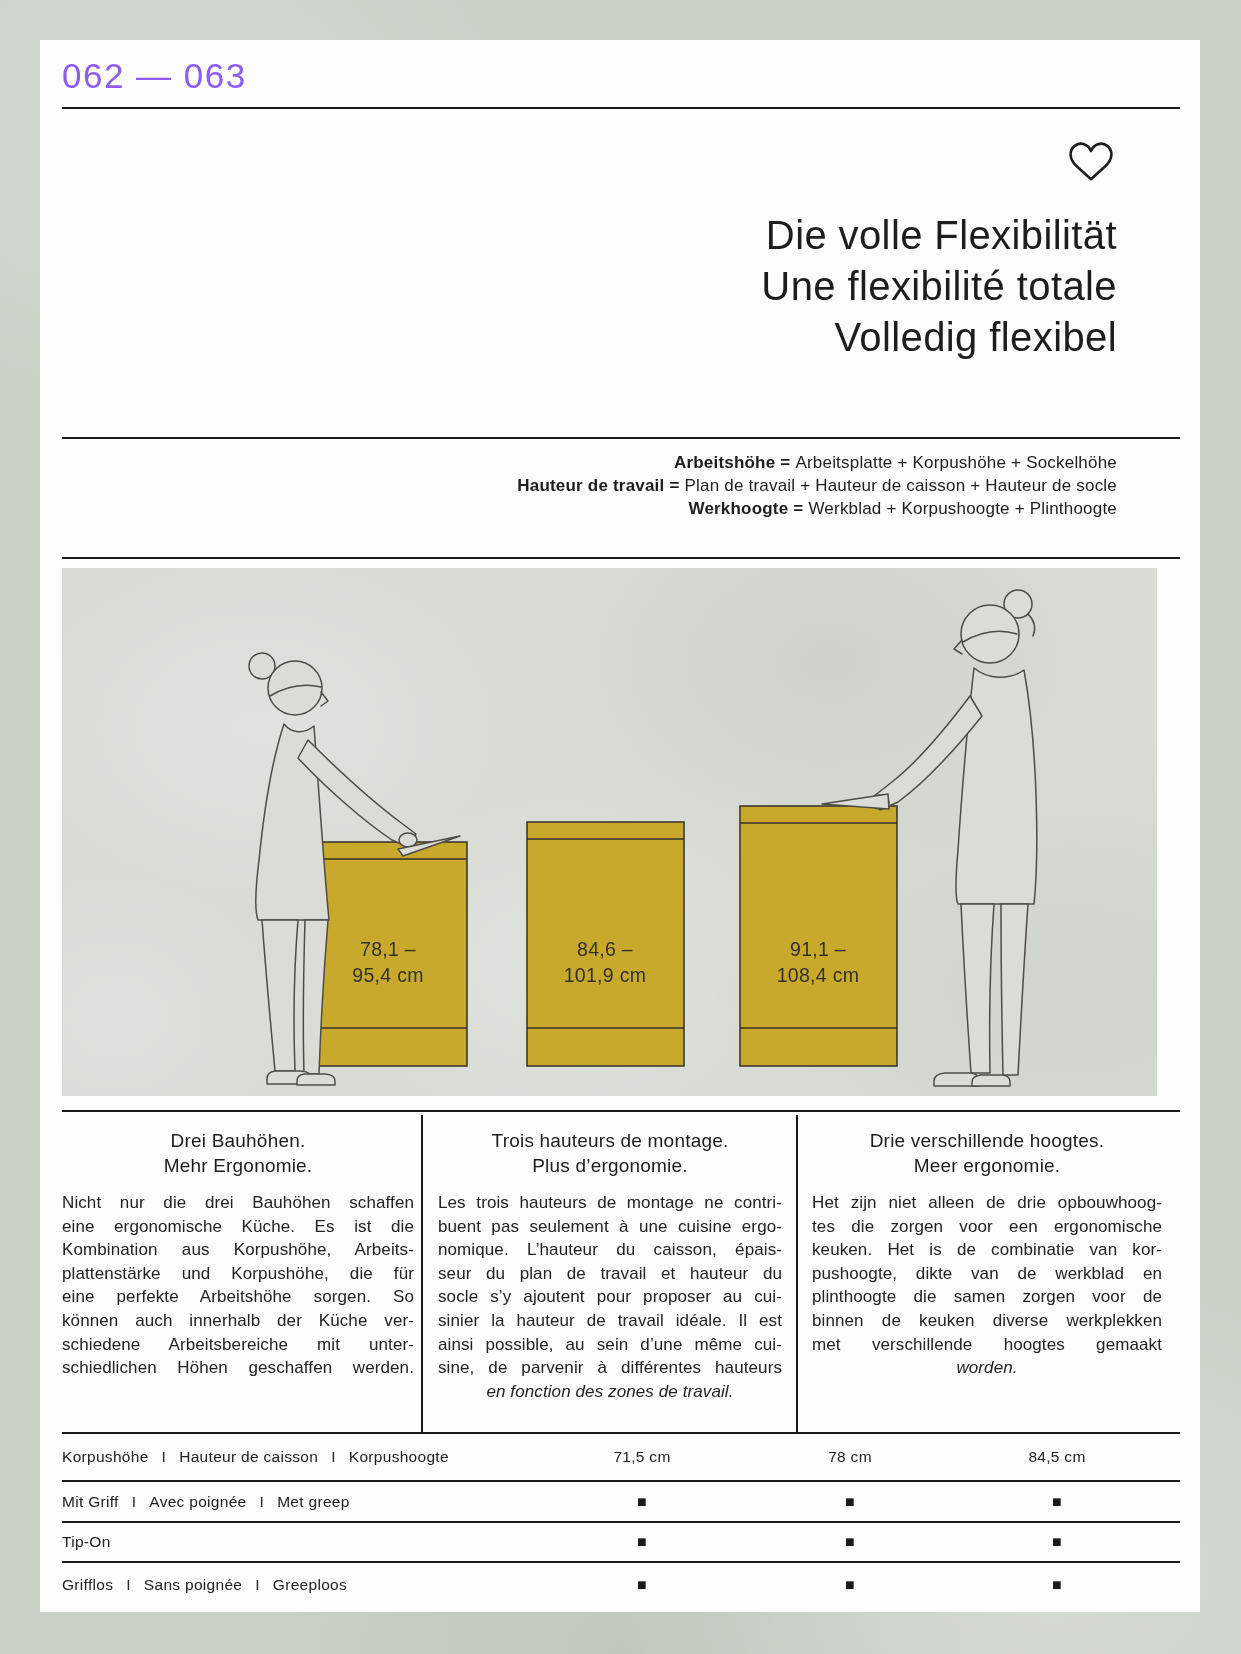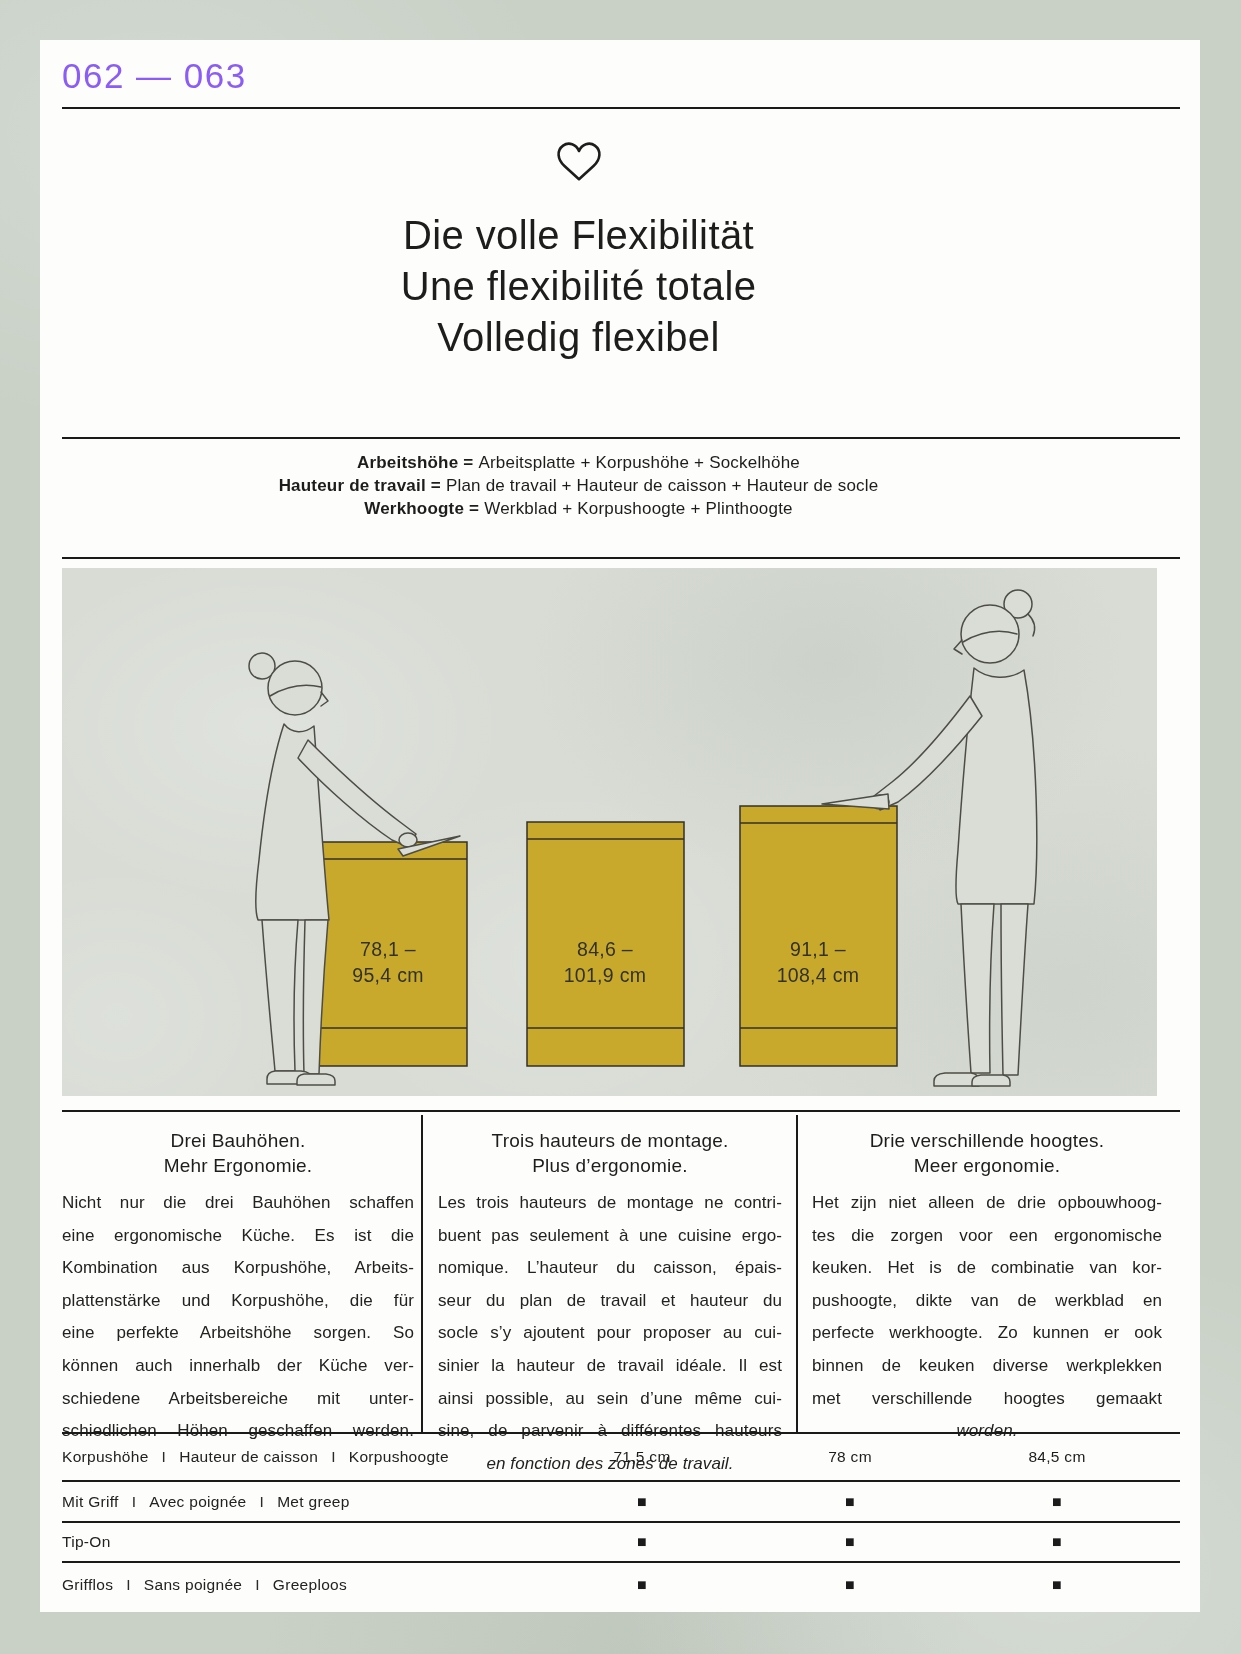--- a/index.html
+++ b/index.html
@@ -12,39 +12,39 @@
       #c9d1c7;
     font-family:"Liberation Sans", sans-serif;
     color:#1d1d1b;
   }
   .sheet{position:absolute;left:40px;top:40px;width:1160px;height:1572px;background:#fdfdfb;}
   .rule{position:absolute;height:2px;background:#1a1a1a;left:22px;width:1118px;}
   .vdiv{position:absolute;width:2px;background:#1a1a1a;top:1075px;height:317px;}
 
   .folio{position:absolute;left:22px;top:16px;font-size:35px;letter-spacing:1.5px;color:#8b5cf6;}
 
-  .center-block{position:absolute;left:0;width:1077px;text-align:center;}
+  .center-block{position:absolute;left:0;width:1077px;text-align:right;}
   .heart-wrap{top:100px;}
   .title{top:170px;font-size:40px;line-height:51px;letter-spacing:0.4px;color:#1d1d1b;}
   .formula{top:411px;font-size:17px;line-height:23px;letter-spacing:0.2px;}
   .formula b{margin-right:5px;}
 
   .illo{position:absolute;left:22px;top:528px;width:1095px;height:528px;
     background:
       radial-gradient(420px 300px at 18% 30%, rgba(255,255,255,0.20), rgba(255,255,255,0) 60%),
       radial-gradient(500px 360px at 70% 18%, rgba(158,168,155,0.20), rgba(158,168,155,0) 60%),
       radial-gradient(380px 300px at 45% 75%, rgba(255,255,255,0.16), rgba(255,255,255,0) 60%),
       radial-gradient(600px 420px at 92% 80%, rgba(158,168,155,0.16), rgba(158,168,155,0) 60%),
       radial-gradient(300px 260px at 5% 85%, rgba(255,255,255,0.14), rgba(255,255,255,0) 60%),
       #d8dcd5;}
   .illo svg{display:block;}
 
   .col{position:absolute;top:1088px;font-size:17px;}
   .col .hd{font-weight:normal;font-size:19px;line-height:25px;text-align:center;margin-bottom:13px;letter-spacing:0.2px;}
-  .col .ln{line-height:23.6px;text-align:justify;text-align-last:justify;letter-spacing:0.1px;color:#222220;margin-top:9px;}
+  .col .ln{line-height:23.6px;text-align:justify;text-align-last:justify;letter-spacing:0.1px;color:#222220;}
   .col .ln.last-c{text-align-last:center;font-style:italic;}
   .col .ln.last-j{text-align-last:justify;}
   .col-de{left:22px;width:352px;}
   .col-fr{left:398px;width:344px;}
   .col-nl{left:772px;width:350px;}
   .vdiv1{left:381px;} .vdiv2{left:756px;}
 
   .spec{position:absolute;left:22px;top:1392px;width:1118px;}
   .spec .row{position:relative;border-top:2px solid #1a1a1a;}
   .spec .row .lbl{font-size:15.5px;color:#222220;letter-spacing:0.3px;}
@@ -182,21 +182,21 @@
 
   <div class="col col-nl">
     <div class="hd">
       <div>Drie verschillende hoogtes.</div>
       <div>Meer ergonomie.</div>
     </div>
     <div class="ln">Het zijn niet alleen de drie opbouwhoog-</div>
     <div class="ln">tes die zorgen voor een ergonomische</div>
     <div class="ln">keuken. Het is de combinatie van kor-</div>
     <div class="ln">pushoogte, dikte van de werkblad en</div>
-    <div class="ln">perfecte werkhoogte. Zo kunnen er ook</div>
+    <div class="ln">plinthoogte die samen zorgen voor de</div>
     <div class="ln">binnen de keuken diverse werkplekken</div>
     <div class="ln">met verschillende hoogtes gemaakt</div>
     <div class="ln last-c">worden.</div>
   </div>
 
   <div class="spec">
     <div class="row r1">
       <div class="rowmid">
         <span class="lbl">
           <span>Korpushöhe</span><span class="sep">I</span><span>Hauteur de caisson</span><span class="sep">I</span><span>Korpushoogte</span>

